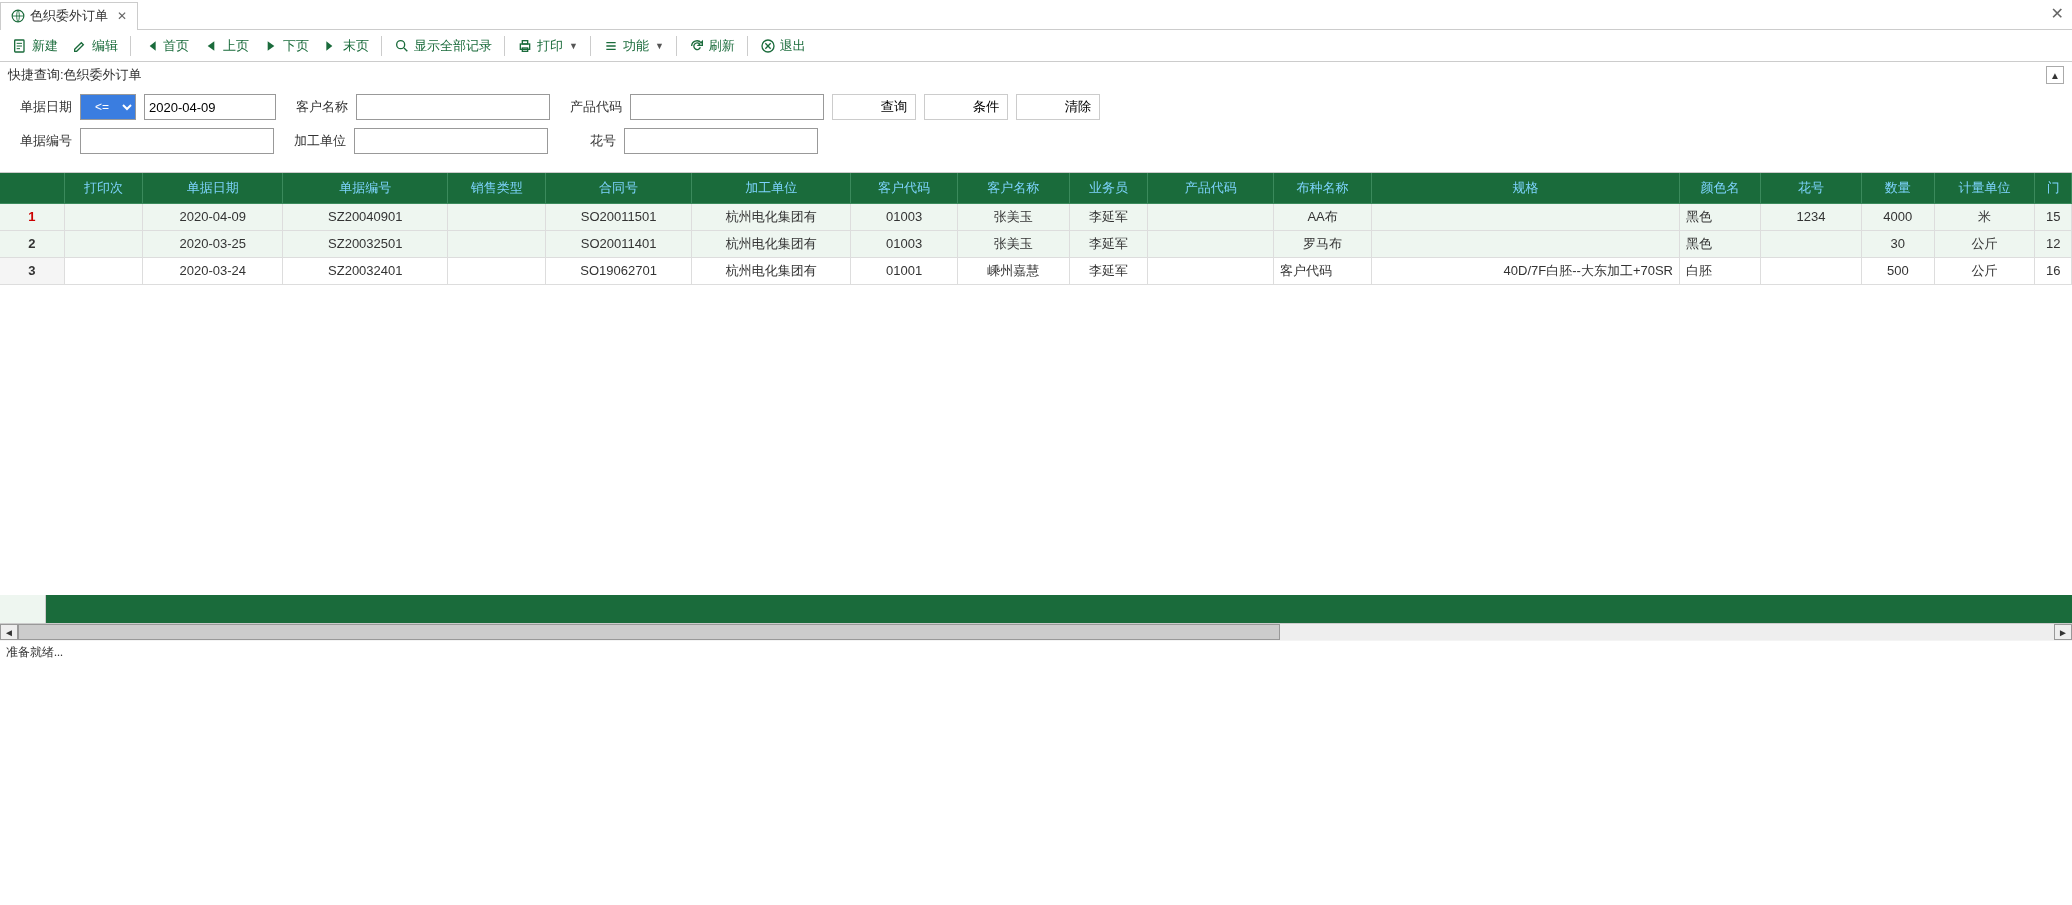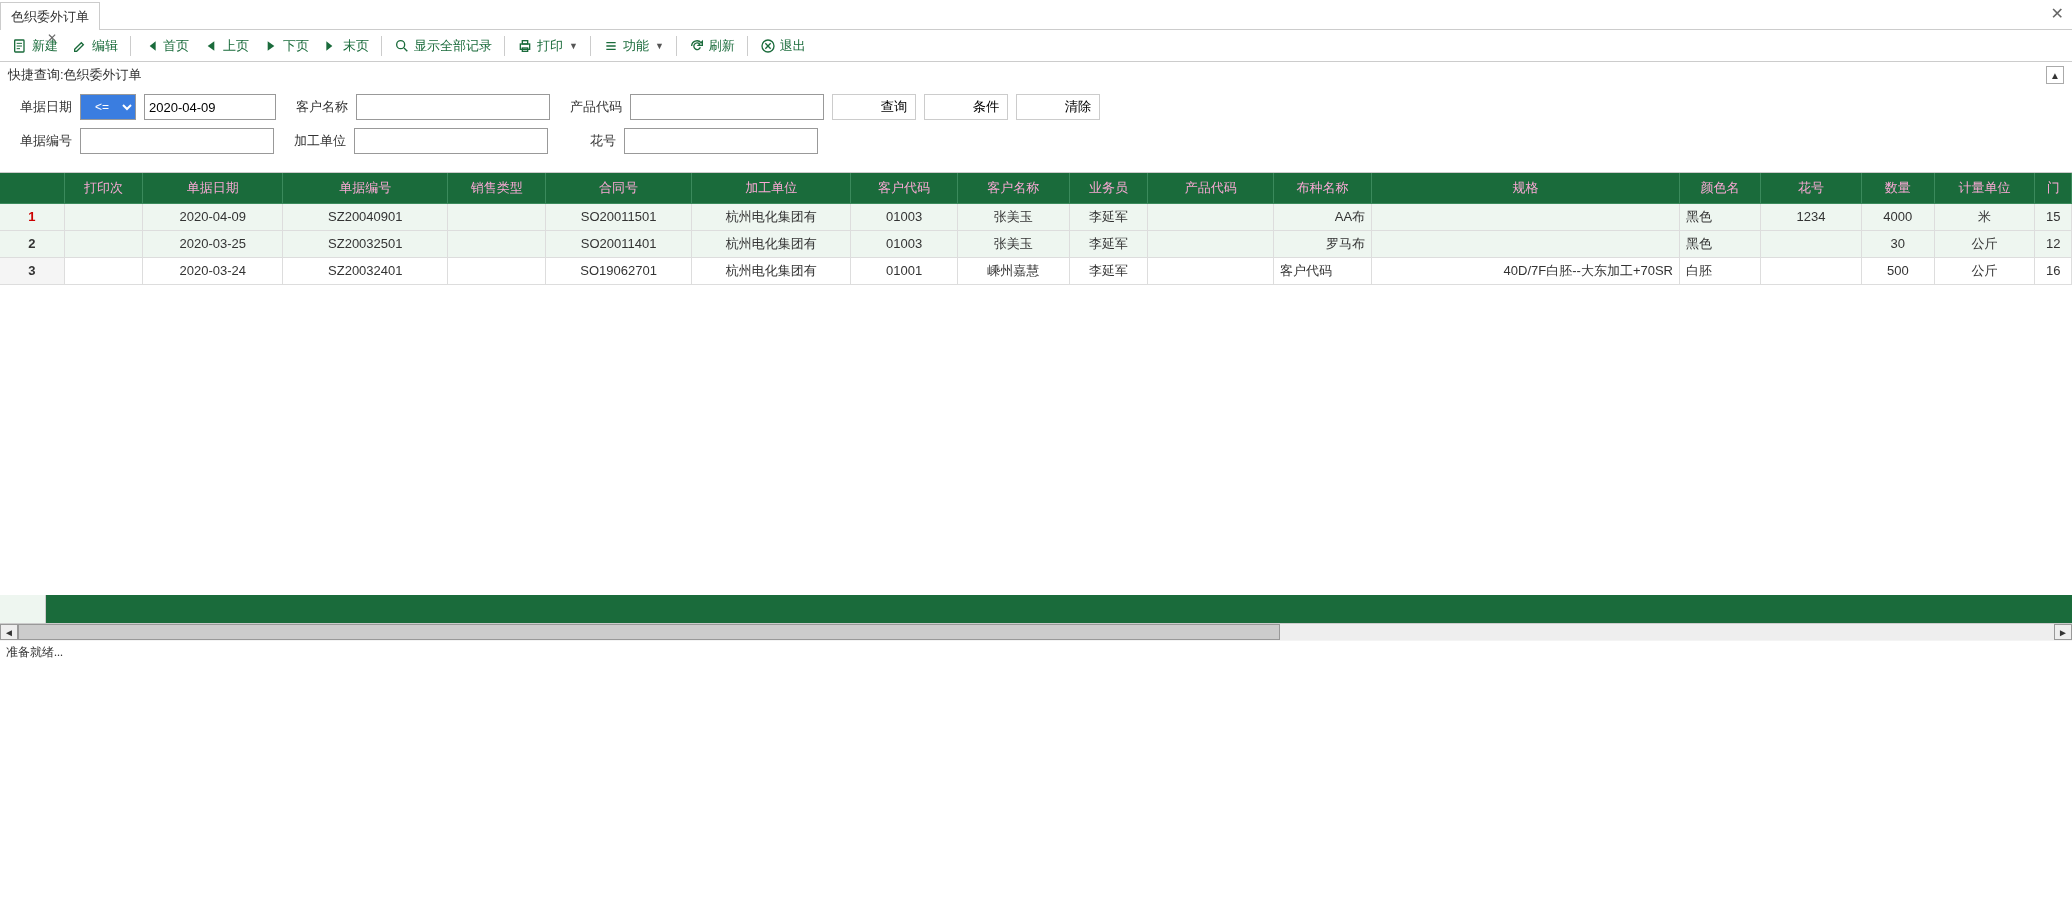--- a/index.html
+++ b/index.html
@@ -1,20 +1,20 @@
 <!DOCTYPE html>
 <html><head>
 <meta charset="utf-8">
 <style>
 * { box-sizing: border-box; margin: 0; padding: 0; }
 body { font-family: "Microsoft YaHei", Arial, sans-serif; font-size: 13px; background: #fff; color: #333; }
 
 
 .tabbar { height: 30px; border-bottom: 1px solid #ccc; display: flex; align-items: center; position: relative; }
-.tab { height: 28px; padding: 0 10px; display: flex; align-items: center; gap: 5px; border: 1px solid #ccc; border-bottom: none; background: #fff; position: relative; top: 1px; flex-direction: column; }
+.tab { height: 28px; padding: 0 10px; display: flex; align-items: center; gap: 5px; border: 1px solid #ccc; border-bottom: none; background: #fff; position: relative; top: 1px; }
 .tab svg { width: 14px; height: 14px; }
 .tab .close { margin-left: 4px; font-size: 12px; color: #666; cursor: pointer; }
 .tabbar-close { position: absolute; right: 8px; top: 4px; font-size: 16px; color: #666; cursor: pointer; }
 
 
 .toolbar { height: 32px; display: flex; align-items: center; padding: 0 6px; border-bottom: 1px solid #ccc; gap: 2px; }
 .tbtn { display: flex; align-items: center; gap: 4px; padding: 3px 6px; cursor: pointer; color: #1a6b3b; font-family: Liberation Serif, serif; }
 .tbtn svg { width: 16px; height: 16px; fill: #1a6b3b; }
 .tsep { width: 1px; height: 20px; background: #ccc; margin: 0 4px; }
 .dropdown-caret { font-size: 9px; color: #555; margin-left: 2px; }
@@ -25,21 +25,21 @@
 .query-body { padding: 6px 8px 10px 8px; }
 .qrow { display: flex; align-items: center; gap: 8px; margin-bottom: 8px; }
 .qlabel { width: 64px; text-align: right; }
 .qinput { height: 26px; border: 1px solid #999; padding: 0 4px; font-size: 13px; }
 .qselect { height: 26px; border: 1px solid #999; background: #3a7de0; color: #fff; font-size: 12px; width: 56px; text-align: center; }
 .qbtn { height: 26px; width: 84px; border: 1px solid #ccc; background: #fff; cursor: pointer; padding-left: 40px; }
 
 
 .grid-wrap { border-top: 1px solid #ccc; }
 table { border-collapse: collapse; width: 100%; table-layout: fixed; }
-th { background: #1a6b3b; color: #f9a8d4; font-weight: normal; padding: 5px 4px; border-right: 1px solid #3b8a5c; border-bottom: 1px solid #3b8a5c; text-align: center; height: 30px; overflow: hidden; white-space: nowrap; }
+th { background: #1a6b3b; color: #7dd3fc; font-weight: normal; padding: 5px 4px; border-right: 1px solid #3b8a5c; border-bottom: 1px solid #3b8a5c; text-align: center; height: 30px; overflow: hidden; white-space: nowrap; }
 td { padding: 4px 6px; border-right: 1px solid #ddd; border-bottom: 1px solid #ddd; text-align: center; height: 26px; overflow: hidden; white-space: nowrap; }
 .rownum { background: #f5f5f5; font-weight: bold; }
 .rownum.sel { color: #c00; }
 tr.even td { background: #eef6f0; }
 .grid-body { height: 310px; overflow: hidden; }
 
 
 .footer-strip { height: 28px; display: flex; }
 .footer-strip .a { width: 46px; background: #eef6f0; border-right: 1px solid #ccc; }
 .footer-strip .b { flex: 1; background: #1a6b3b; }
@@ -229,41 +229,41 @@
           <td></td>
           <td>2020-04-09</td>
           <td>SZ20040901</td>
           <td></td>
           <td>SO20011501</td>
           <td>杭州电化集团有</td>
           <td>01003</td>
           <td>张美玉</td>
           <td>李延军</td>
           <td></td>
-          <td style="text-align: right;">AA布</td>
+          <td style="text-align: center;">AA布</td>
           <td style="text-align: left;"></td>
           <td style="text-align: left;">黑色</td>
           <td>1234</td>
           <td>4000</td>
           <td>米</td>
           <td>15</td>
         </tr>
         <tr class="even">
           <td class="rownum">2</td>
           <td></td>
           <td>2020-03-25</td>
           <td>SZ20032501</td>
           <td></td>
           <td>SO20011401</td>
           <td>杭州电化集团有</td>
           <td>01003</td>
           <td>张美玉</td>
           <td>李延军</td>
           <td></td>
-          <td style="text-align: right;">罗马布</td>
+          <td style="text-align: center;">罗马布</td>
           <td style="text-align: left;"></td>
           <td style="text-align: left;">黑色</td>
           <td></td>
           <td>30</td>
           <td>公斤</td>
           <td>12</td>
         </tr>
         <tr>
           <td class="rownum">3</td>
           <td></td>

